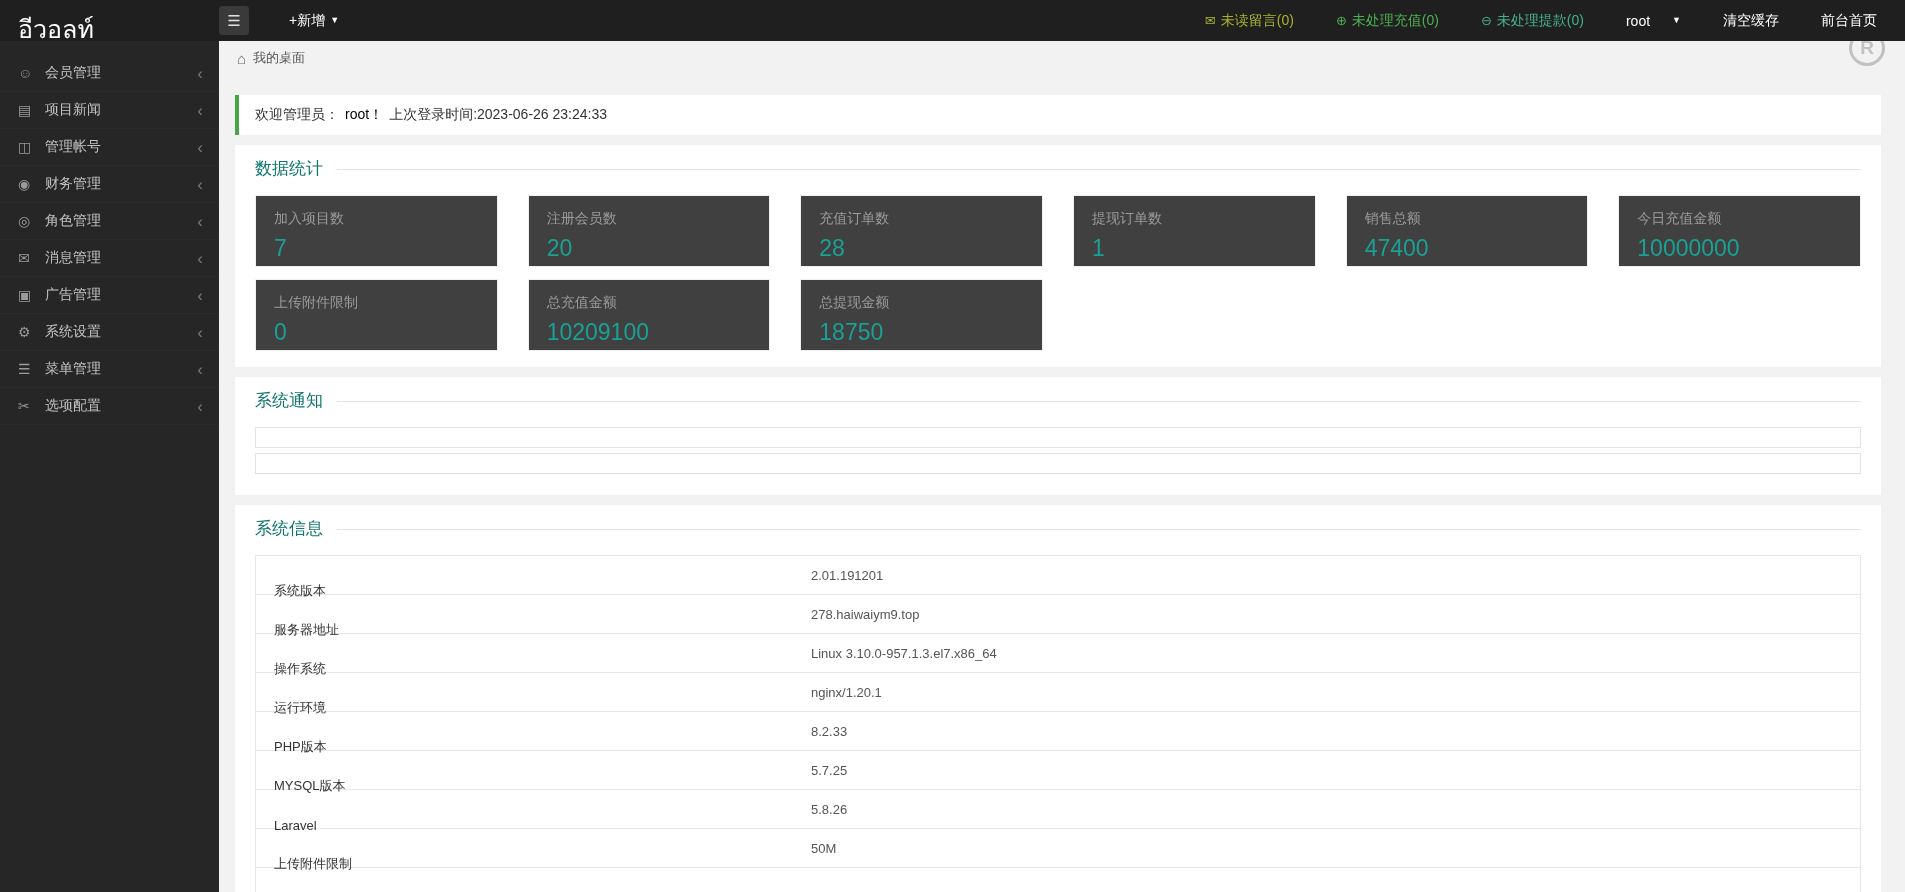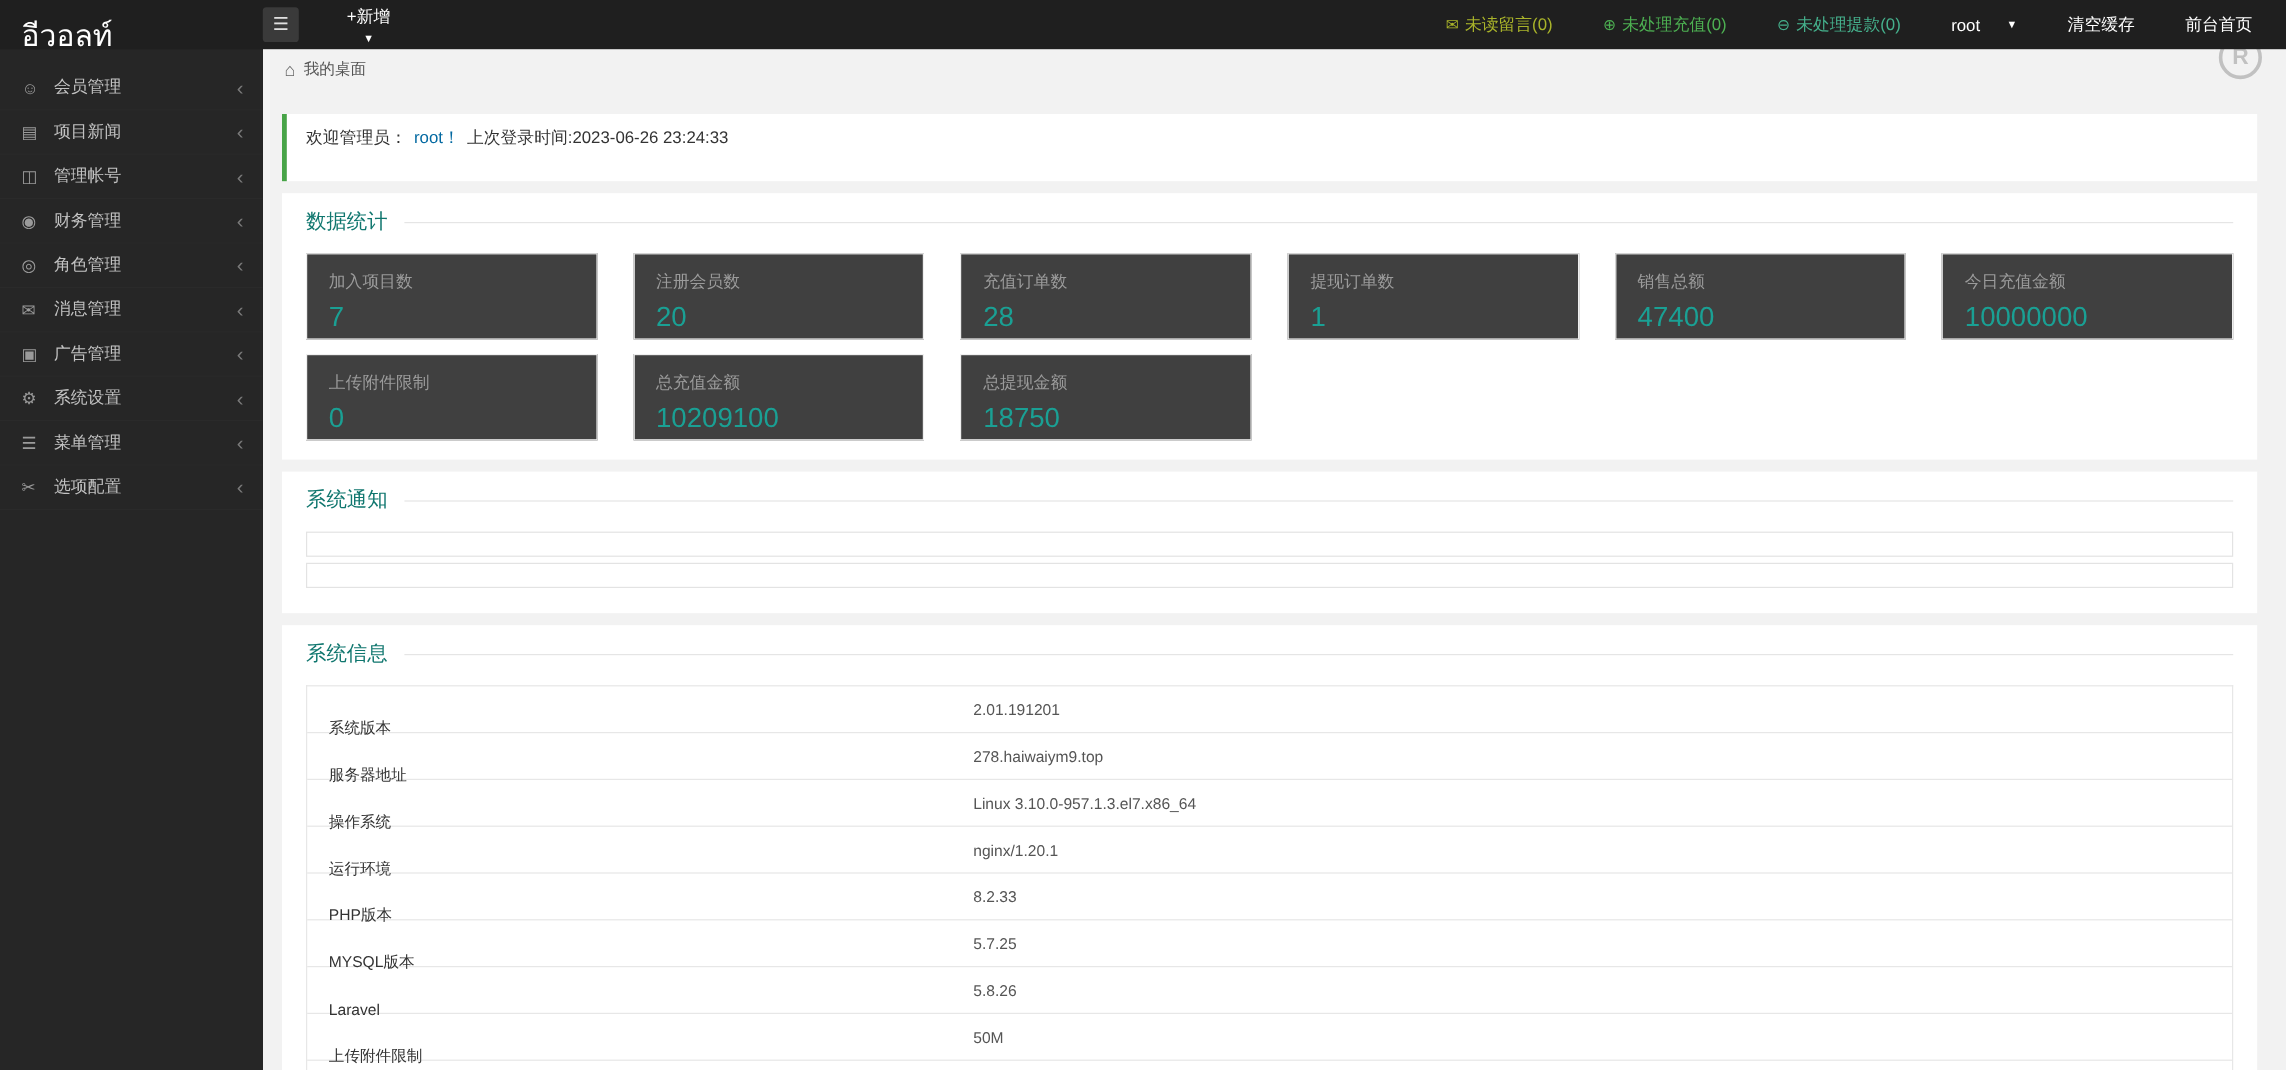--- a/index.html
+++ b/index.html
@@ -4,21 +4,21 @@
 <style>
   * { margin:0; padding:0; box-sizing:border-box; }
   html, body { width:1905px; height:892px; overflow:hidden; }
   body { font-family:"Liberation Sans","DejaVu Sans",sans-serif; background:#f2f2f2; position:relative; }
   a { text-decoration:none; }
 
   
   .topbar { position:fixed; top:0; left:0; width:1905px; height:41px; background:#1f1f1f; display:flex; align-items:center; z-index:10; }
   .logo { flex:0 0 219px; color:#ffffff; font-size:25px; padding-left:18px; white-space:nowrap; overflow:hidden;margin-top:16px; }
   .hamburger { flex:0 0 30px; width:30px; height:29px; background:#3a3a3a; border:none; border-radius:3px; color:#e0e0e0; font-size:15px; line-height:1; cursor:pointer; }
-  .add-btn { margin-left:40px; color:#ffffff; font-size:14px; display:flex; align-items:center; gap:5px; cursor:pointer;flex-direction:column; }
+  .add-btn { margin-left:40px; color:#ffffff; font-size:14px; display:flex; align-items:center; gap:5px; cursor:pointer; }
   .caret { font-size:9px; line-height:1; }
   .top-right { margin-left:auto; display:flex; align-items:center; gap:42px; padding-right:28px; font-size:14px; }
   .top-links { display:flex; gap:42px; }
   .status-link { display:flex; align-items:center; gap:5px; cursor:pointer; }
   .s-link-icon { font-size:13px; }
   .plain-link { color:#ffffff; cursor:pointer; display:flex; align-items:center; gap:22px; }
 
   
   .sidebar { position:fixed; top:41px; left:0; bottom:0; width:219px; background:#262626; padding-top:14px; z-index:9; }
   .side-item { height:37px; display:flex; align-items:center; padding:0 16px 0 18px; color:#c2c2c2; font-size:14px; cursor:pointer; border-bottom:1px solid rgba(255,255,255,0.02); }
@@ -28,21 +28,21 @@
 
   
   .main { margin-left:219px; padding-top:41px; }
   .breadcrumb-bar { height:34px; display:flex; align-items:center; padding:0 18px; }
   .breadcrumb { display:flex; align-items:center; gap:7px; font-size:13px; color:#555; cursor:pointer; }
   .home-icon { font-size:15px; color:#666; }
 
   .content { padding:20px 24px 0 16px; }
 
   .alert { background:#ffffff; border-left:4px solid #47a447; padding:11px 16px; font-size:14px; color:#333; margin-bottom:10px; display:flex; align-items:flex-start; flex-wrap:nowrap; }
-  .alert .admin-name { color:#0369a1; margin:0 6px 16px 6px; }
+  .alert .admin-name { color:#000000; margin:0 6px 0 6px; }
 
   .panel { background:#ffffff; padding:12px 20px 16px; margin-bottom:10px; }
   .sec-title { display:flex; align-items:center; font-size:17px; line-height:20px; color:#0f766e; margin:2px 0 16px; }
   .sec-title::after { content:""; flex:1; border-top:1px solid #e5e5e5; margin-left:14px; }
 
   .cards { display:grid; grid-template-columns:repeat(6,1fr); column-gap:30px; row-gap:12px; }
   .stat-card { background:#404040; border:1px solid #efefef; height:72px; padding:14px 18px; }
   .stat-label { font-size:14px; color:#9b9b9b; margin-bottom:7px; }
   .stat-value { font-size:23px; color:#1aa094; }
 

